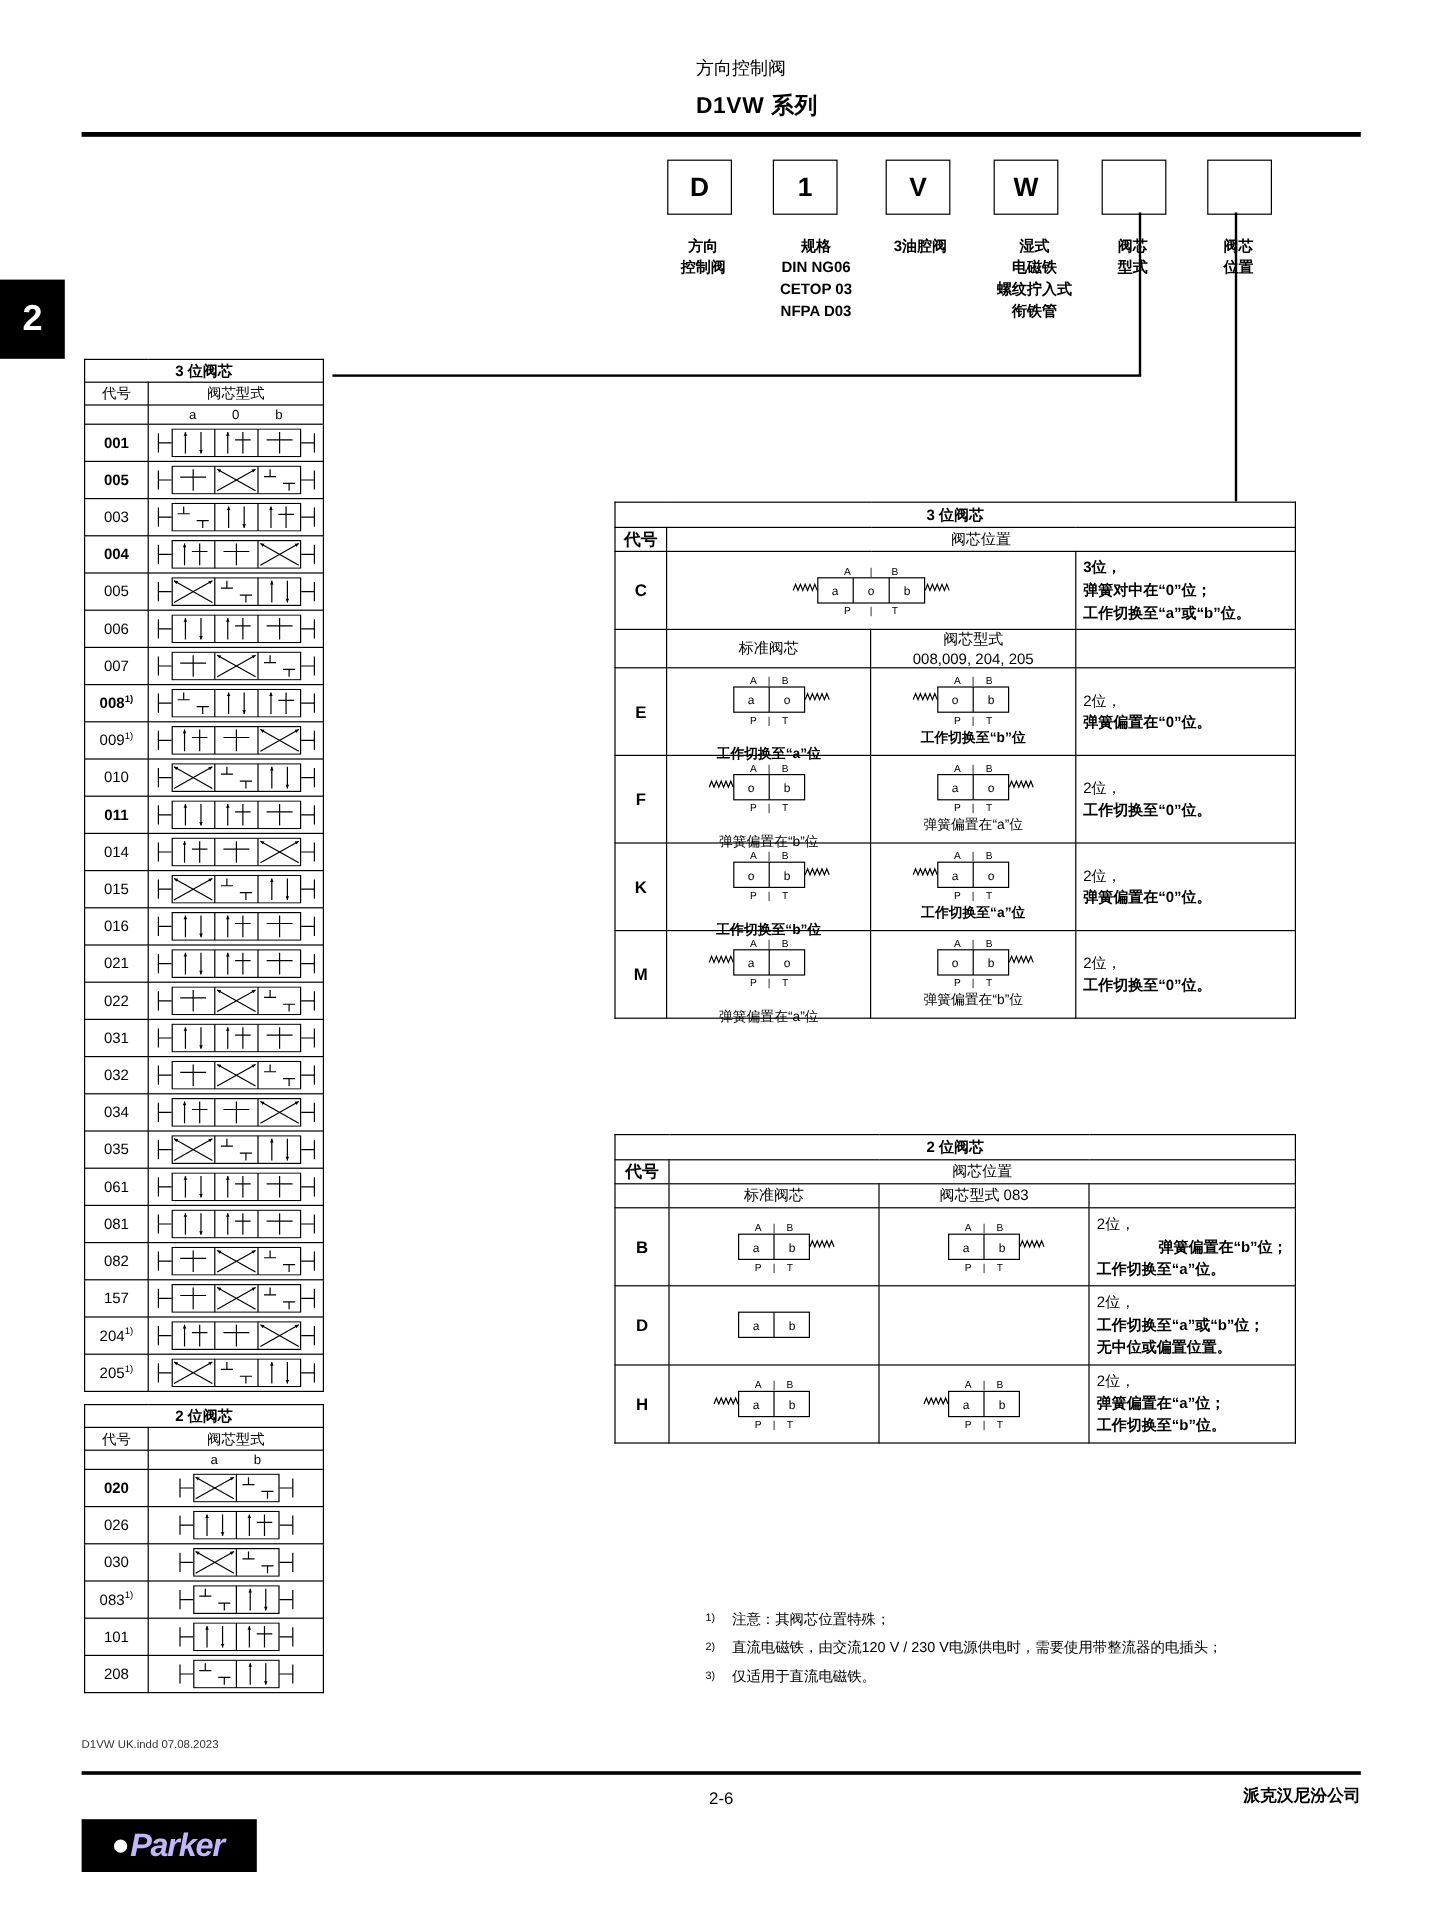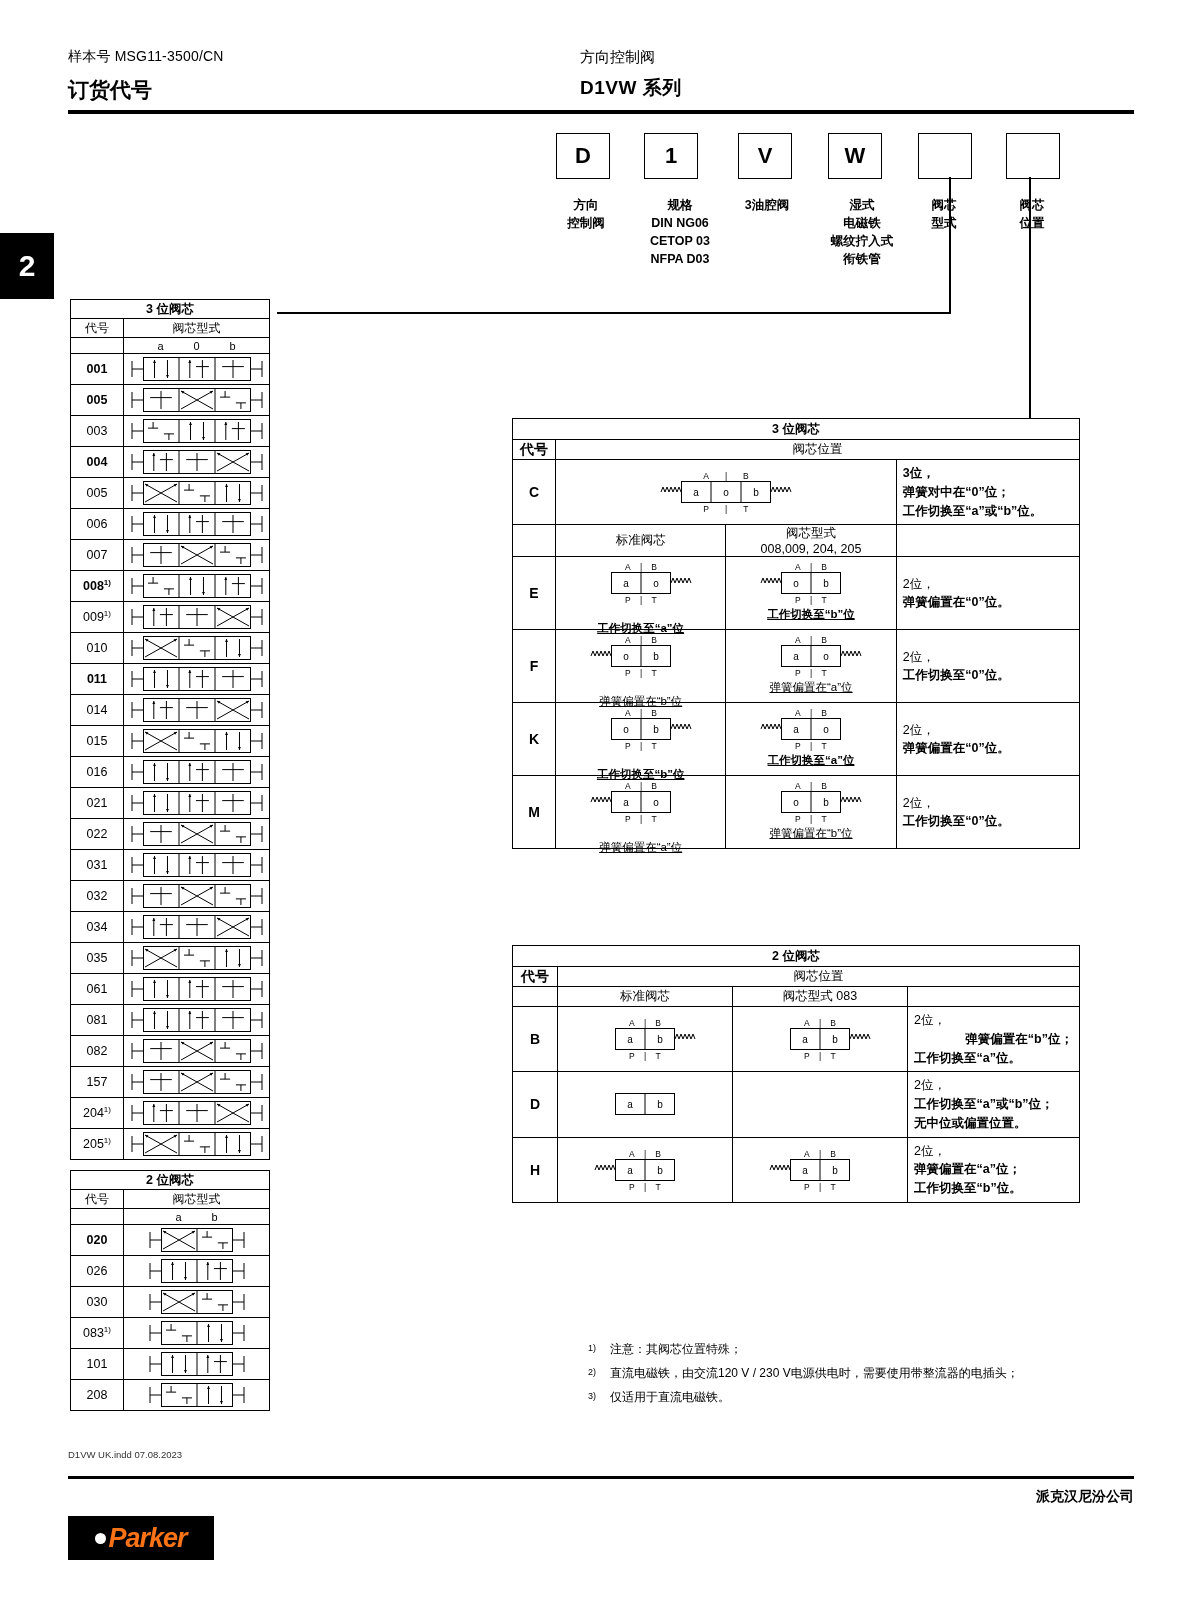--- a/index.html
+++ b/index.html
@@ -49,47 +49,43 @@
   .symcell{display:flex;align-items:center;justify-content:center;height:100%;}
   .symcell svg{display:block;}
 
   
   .rt td{font-size:12.5px;}
   .rt .hdr{height:21px;font-weight:bold;}
   .rt .lbl{height:20px;}
   .rt .cellpad{padding:4px 6px;text-align:left;line-height:1.5;}
   .rt .codecell{width:44px;font-weight:bold;font-size:14px;}
 
-  .capt{font-size:11.5px;font-weight:bold;text-align:center;padding:2px 0 3px;text-decoration:underline;}
+  .capt{font-size:11.5px;font-weight:bold;text-align:center;padding:2px 0 3px;}
   .capt.nb{font-weight:normal;}
 
   
   .notes{position:absolute;left:588px;top:1340px;width:520px;font-size:12px;line-height:1.65;}
   .notes .n{display:flex;margin-bottom:4px;}
   .notes .mark{width:22px;flex:0 0 22px;font-size:9px;padding-top:1px;}
   .notes .txt{flex:1;}
 
   
   .fnote{position:absolute;left:68px;top:1449px;font-size:9.5px;color:#333;}
   .foot-rule{position:absolute;left:68px;top:1476px;width:1066px;height:3px;background:#000;}
   .pagenum{position:absolute;left:0;top:1490px;width:1202px;text-align:center;font-size:14px;}
   .company{position:absolute;right:68px;top:1488px;font-size:14px;font-weight:bold;}
-  .parker{position:absolute;left:68px;top:1516px;width:146px;height:44px;background:#000;color:#f97316;
+  .parker{position:absolute;left:68px;top:1516px;width:146px;height:44px;background:#000;color:#c4b5fd;
     font-size:27px;font-weight:bold;font-style:italic;display:flex;align-items:center;justify-content:center;letter-spacing:-1px;}
   .parker .dot{width:11px;height:11px;border-radius:50%;background:#fff;display:inline-block;margin-right:2px;}
 </style>
 </head>
 <body>
 
 <div class="page">
 
-  <div class="hdr-left">
-    <div class="cat">样本号 MSG11-3500/CN</div>
-    <div class="title">订货代号</div>
-  </div>
   <div class="hdr-center">
     <div class="sub">方向控制阀</div>
     <div class="series">D1VW 系列</div>
   </div>
   <div class="hdr-rule"></div>
 
   <div class="chapter-tab">2</div>
 
   <div id="codeboxes">
       <div class="code-box" style="left: 556px; top: 133px;">D</div>
@@ -1439,19 +1435,20 @@
         <div class="txt">直流电磁铁，由交流120 V / 230 V电源供电时，需要使用带整流器的电插头；</div>
       </div>
       <div class="n">
         <div class="mark">3)</div>
         <div class="txt">仅适用于直流电磁铁。</div>
       </div>
     </div>
 
   <div class="fnote">D1VW UK.indd 07.08.2023</div>
   <div class="foot-rule"></div>
+  <div class="pagenum">2-6</div>
   <div class="company">派克汉尼汾公司</div>
   <div class="parker">
       <span class="dot"></span>
       <span>Parker</span>
     </div>
 
 </div>
 
 </body></html>

